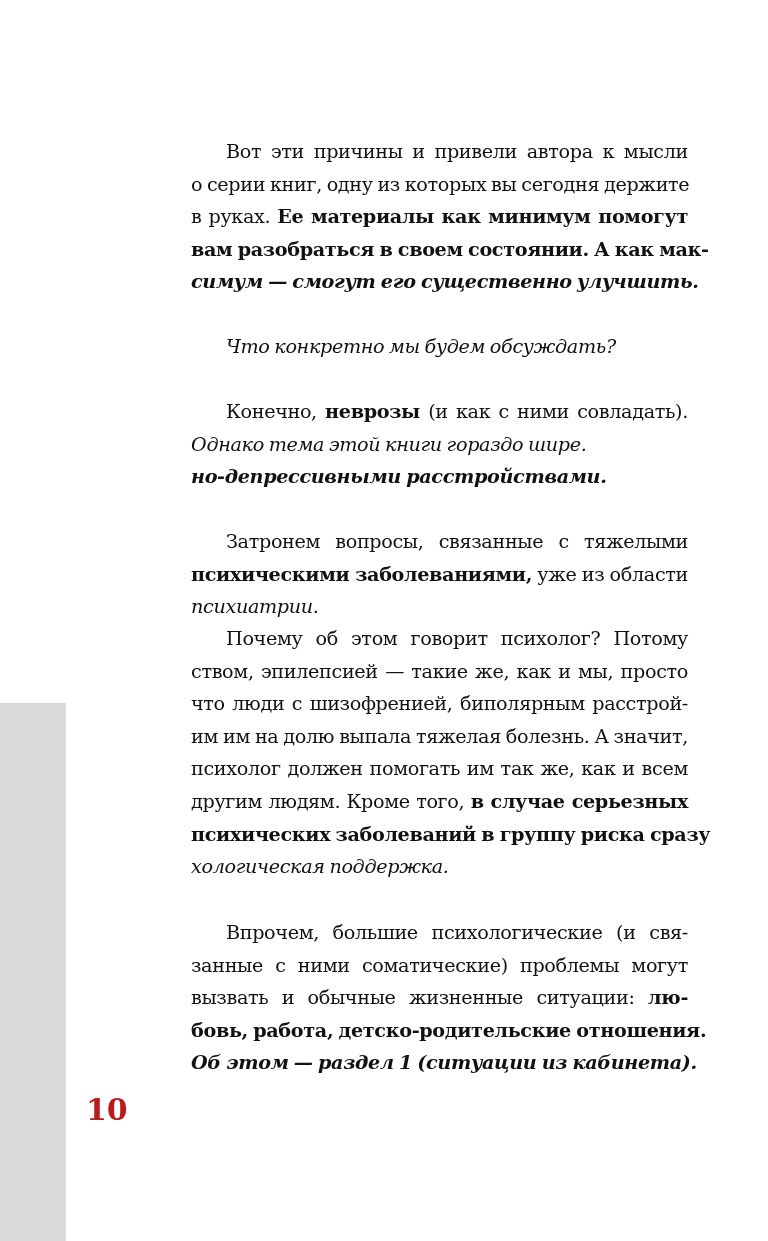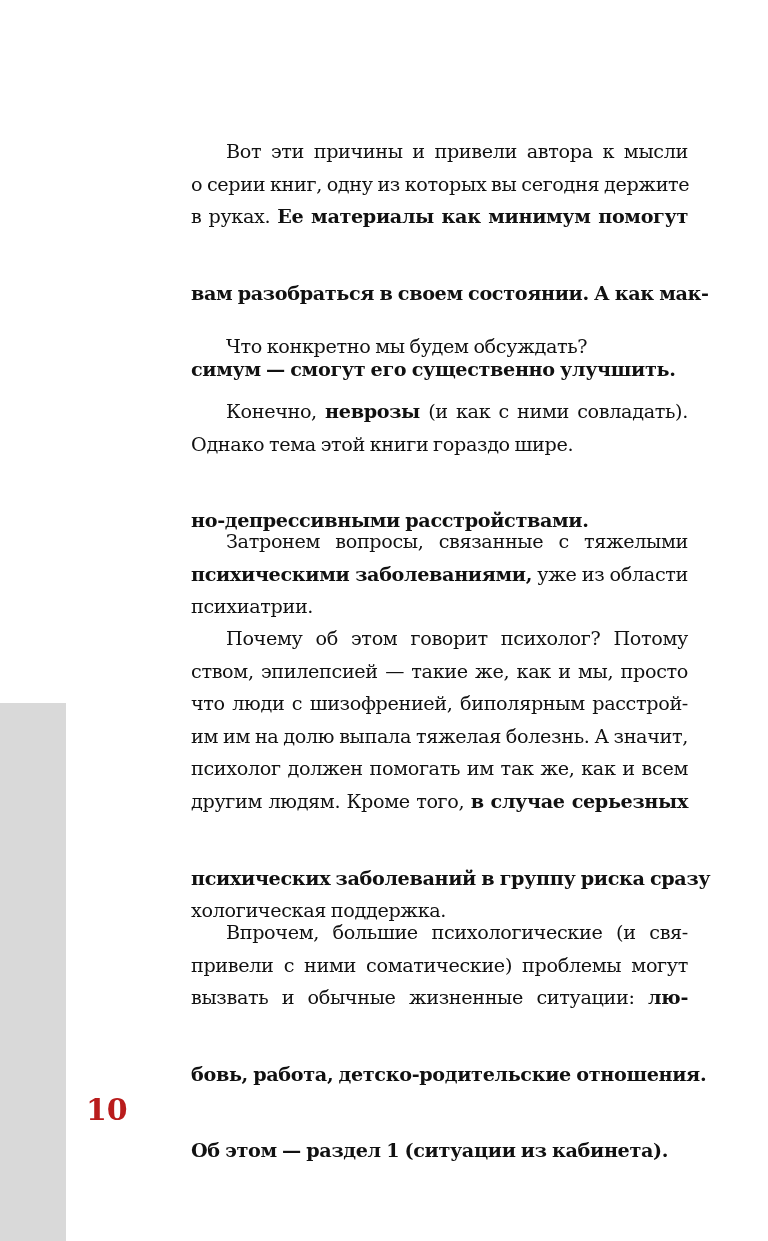--- a/index.html
+++ b/index.html
@@ -45,27 +45,27 @@
     line-height: 32.6px;
     font-size: 19.2px;
     white-space: nowrap;
     text-align: justify;
     text-align-last: justify;
     letter-spacing: -0.35px;
     word-spacing: -1px;
   }
   .line.last {
     text-align-last: left;
+    font-style: italic;
   }
   .line.indent {
     padding-left: 35px;
   }
   .b {
     font-weight: bold;
-    margin-top: 44px;
   }
 </style>
 </head>
 <body>
 
 <div class="side-bar"></div>
 
 <div class="text-block" style="top:136px;">
   <span class="line indent"><span>Вот эти причины и привели автора к мысли</span></span>
   <span class="line"><span>о серии книг, одну из которых вы сегодня держите</span></span>
@@ -99,19 +99,19 @@
   <span class="line"><span>что люди с шизофренией, биполярным расстрой-</span></span>
   <span class="line"><span>им им на долю выпала тяжелая болезнь. А значит,</span></span>
   <span class="line"><span>психолог должен помогать им так же, как и всем</span></span>
   <span class="line"><span>другим людям. Кроме того, </span><span class="b">в случае серьезных</span></span>
   <span class="line b"><span>психических заболеваний в группу риска сразу</span></span>
   <span class="line last"><span>хологическая поддержка.</span></span>
 </div>
 
 <div class="text-block" style="top:917px;">
   <span class="line indent"><span>Впрочем, большие психологические (и свя-</span></span>
-  <span class="line"><span>привели с ними соматические) проблемы могут</span></span>
+  <span class="line"><span>занные с ними соматические) проблемы могут</span></span>
   <span class="line"><span>вызвать и обычные жизненные ситуации: </span><span class="b">лю-</span></span>
   <span class="line b"><span>бовь, работа, детско-родительские отношения.</span></span>
   <span class="line b last"><span>Об этом — раздел 1 (ситуации из кабинета).</span></span>
 </div>
 
 <div class="page-number">10</div>
 
 </body></html>

